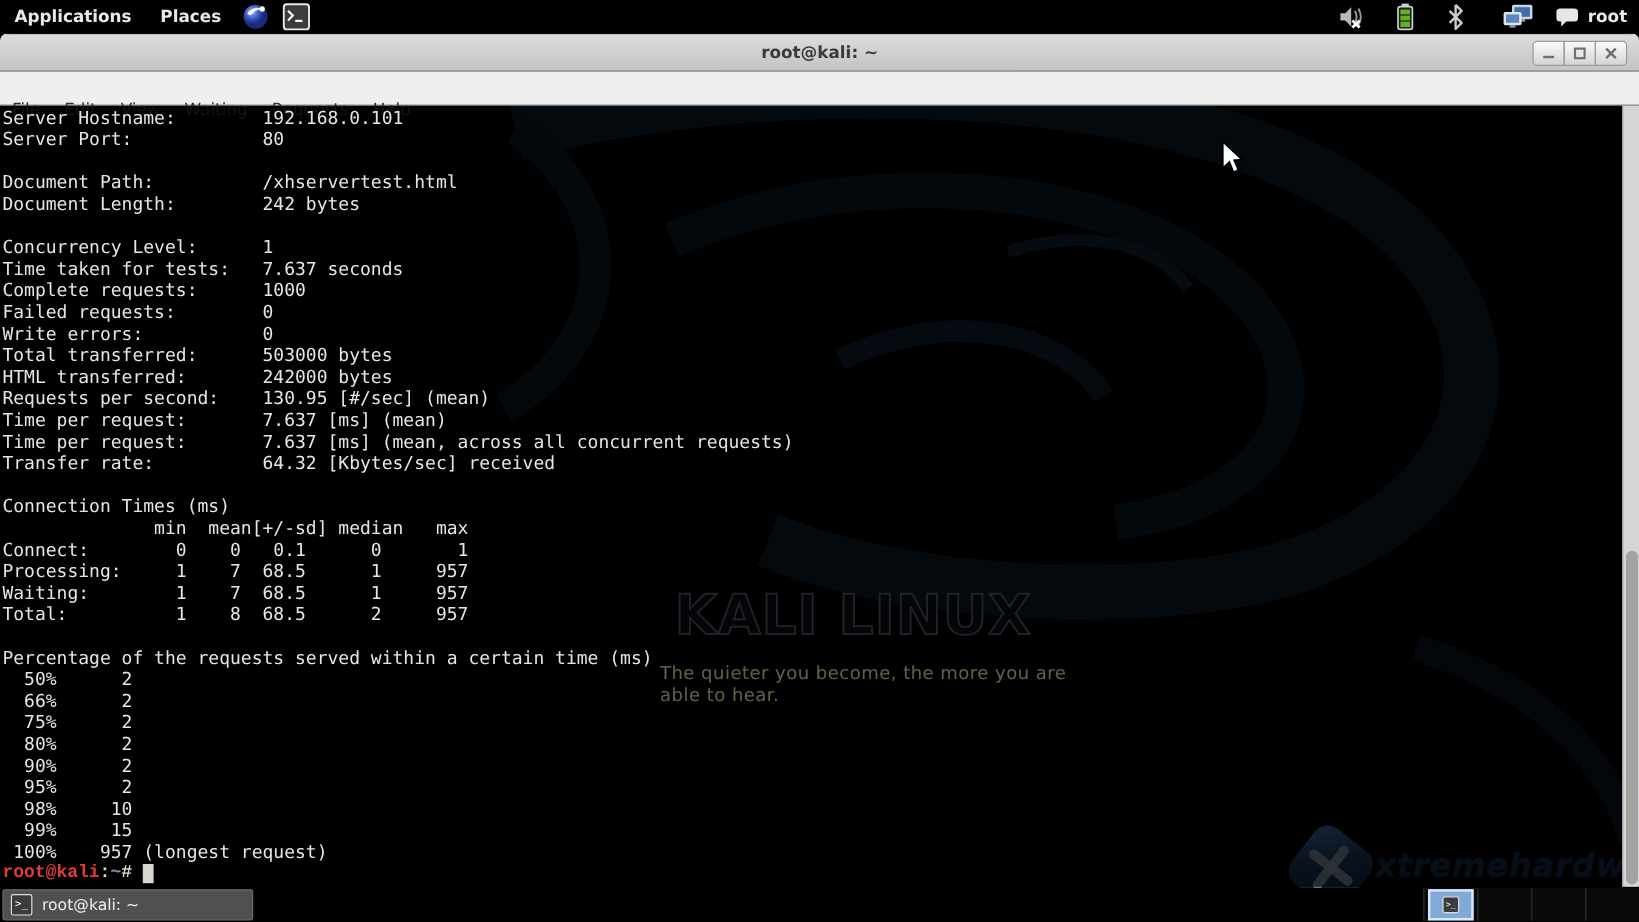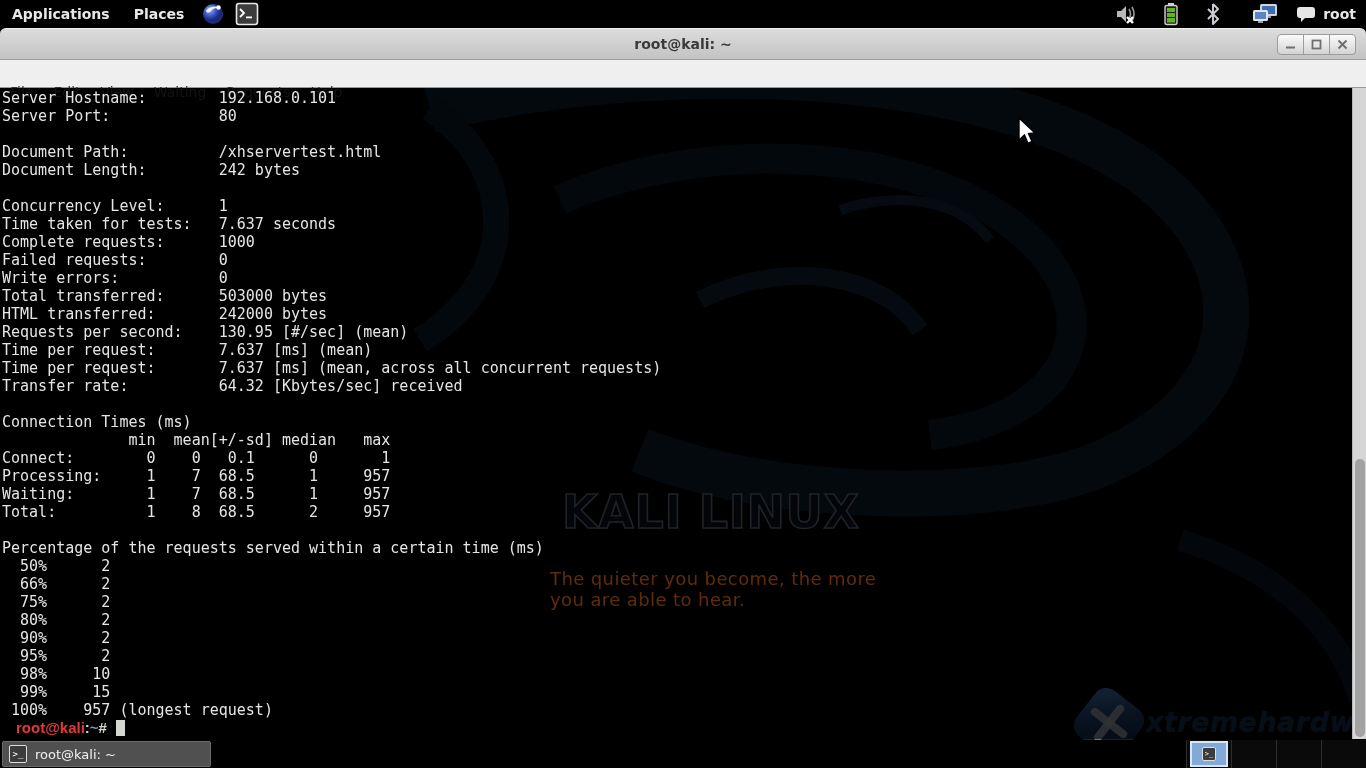--- a/index.html
+++ b/index.html
@@ -6,22 +6,22 @@
   html,body { background:#000; }
   .screen {
     position:relative; width:1366px; height:768px; overflow:hidden;
     background:#000; font-family:"DejaVu Sans","Liberation Sans",sans-serif;
   }
 
   
   .wallpaper { position:absolute; inset:0; z-index:0; }
   .kali-logo-svg { position:absolute; left:552px; top:476px; }
   .kali-tagline {
-    position:absolute; left:550px; top:568px; width:360px;
-    color:#f97316; font-size:18px; letter-spacing:0.4px;
+    position:absolute; left:550px; top:552px; width:360px;
+    color:#fef9c3; font-size:15px; letter-spacing:0.4px;
   }
   .xh-text {
     position:absolute; left:1146px; top:706px;
     font-size:27px; font-weight:bold; font-style:italic;
     color:#10253f; text-shadow:0 1px 1px rgba(100,140,190,0.28);
     letter-spacing:0.5px;
   }
   .xh-logo {
     position:absolute; left:1080px; top:694px; width:58px; height:58px;
     transform:rotate(38deg); border-radius:14px;
@@ -72,22 +72,22 @@
   .menubar .menu-item { padding:0 10px; height:28px; display:flex; align-items:center; cursor:default;margin-top:36px; }
 
   
   .terminal-screen { position:relative; height:651px; background:rgba(0,0,0,0.62); }
   .term-pre {
     font-family:"DejaVu Sans Mono","Liberation Mono",monospace;
     font-size:15px; line-height:18px; color:#e5e5e5;
     padding:1px 0 0 2px; white-space:pre;
   }
   .prompt-line {
-    font-family:Liberation Sans, sans-serif;
-    font-size:15px; line-height:18px; padding-left:16px;
+    font-family:Liberation Mono, monospace;
+    font-size:15px; line-height:18px; padding-left:2px;
     display:flex; align-items:center; font-weight:bold;
   }
   .p-user { color:#e03a3a; }
   .p-colon,.p-hash { color:#d3d7cf; }
   .p-path { color:#7d96b4; }
   .cursor-block { width:9px; height:16px; background:#d3d7cf; margin-left:9px; }
 
   .scrollbar {
     position:absolute; right:0; top:0; width:14px; height:651px;
     background:#d6d6d6; border-left:1px solid #b8b8b8;

